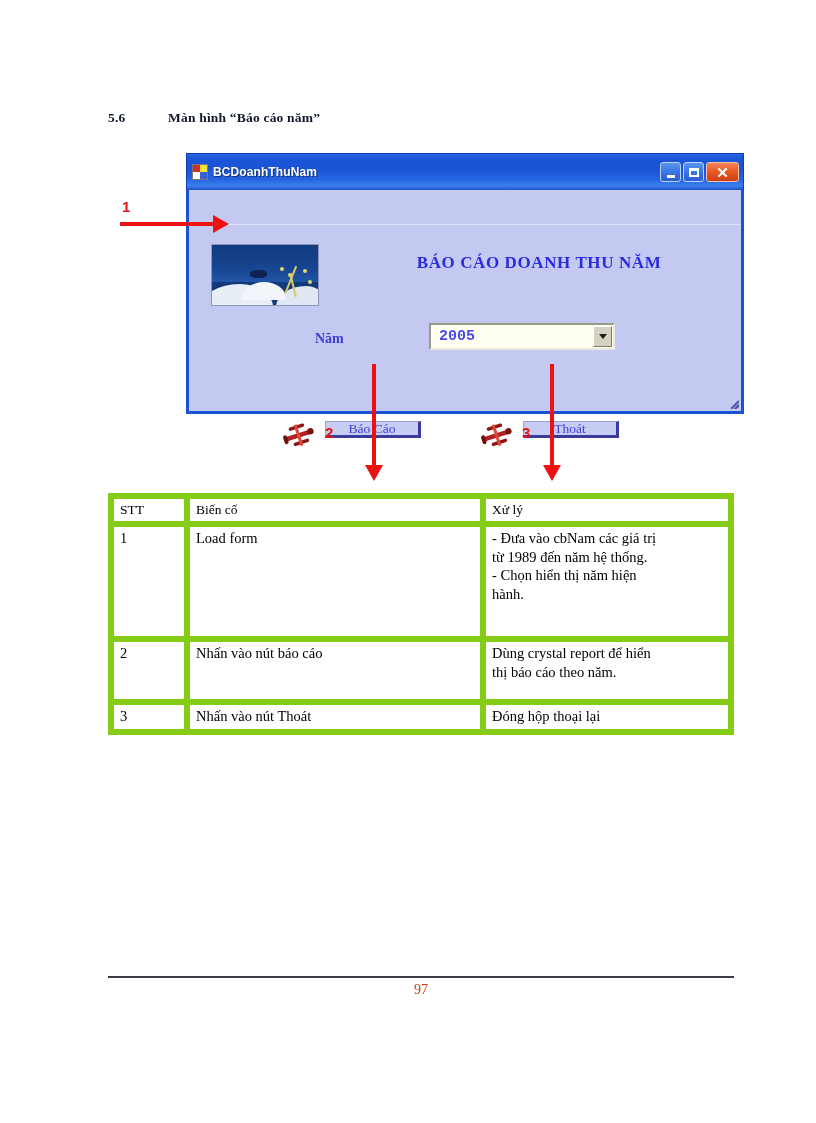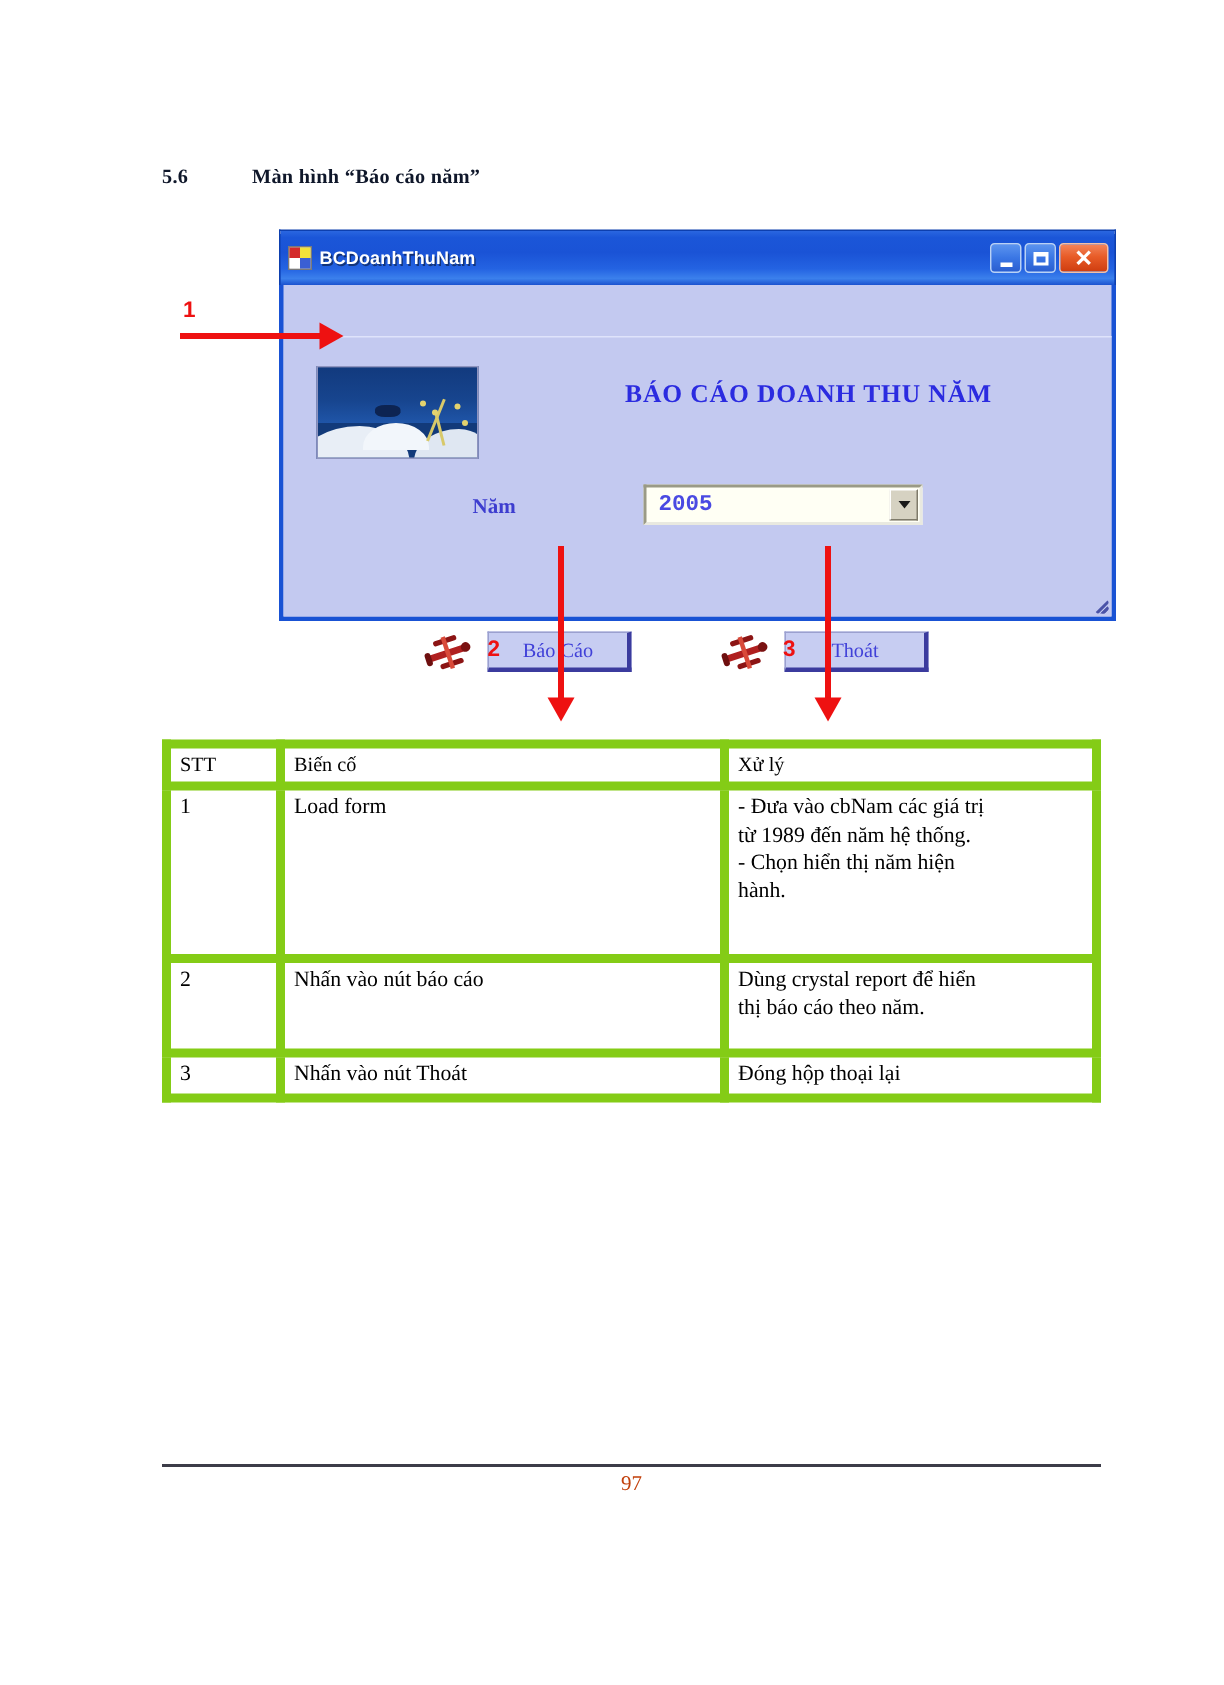--- a/index.html
+++ b/index.html
@@ -270,21 +270,21 @@
     width: 0; height: 0;
     border-left: 4px solid transparent;
     border-right: 4px solid transparent;
     border-top: 5px solid #1a1a1a;
   }
 
   
   .btn {
     position: absolute;
     width: 96px;
-    height: 27px;
+    height: 17px;
     background: #c7cdf2;
     border: 1px solid #9ba0cf;
     border-right: 3px solid #3b3b9e;
     border-bottom: 3px solid #3b3b9e;
     box-sizing: border-box;
     display: flex;
     align-items: center;
     justify-content: center;
     font-family: "Liberation Serif", serif;
     font-size: 13.5px;

